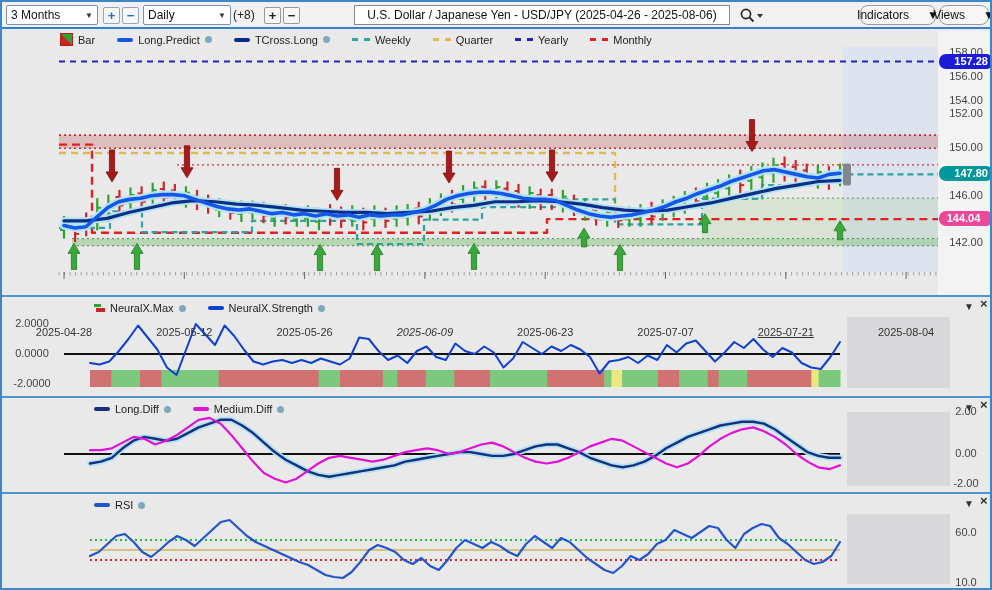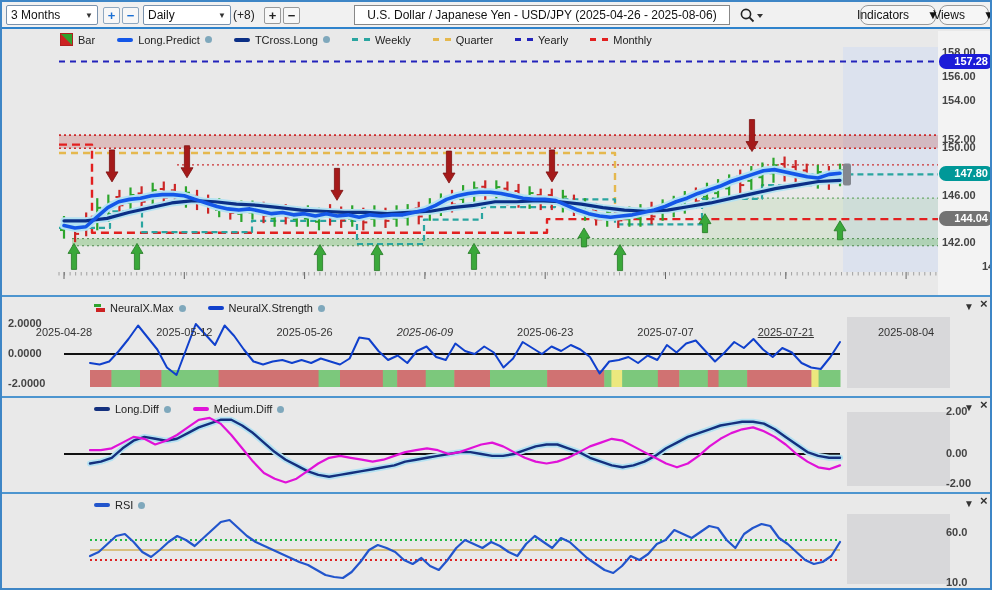--- a/index.html
+++ b/index.html
@@ -16,21 +16,21 @@
          display:flex;align-items:center;justify-content:center;font-weight:bold;font-size:13px;line-height:1;}
   .blue{color:#1a6fd4;} .dark{color:#222;border-color:#999;}
   #title-box{left:352px;width:376px;background:#fff;border:1px solid #888;display:flex;
              align-items:center;justify-content:center;font-size:12px;color:#111;white-space:nowrap;overflow:hidden;}
   #offset{left:231px;top:6px;font-size:12px;color:#222;}
   .menu-btn{background:#f6f6f6;border:1px solid #999;border-radius:8px;display:flex;align-items:center;
             justify-content:center;gap:18px;font-size:12px;color:#111;}
   
   svg#plot{position:absolute;left:0;top:0;z-index:1;}
   .lab{position:absolute;z-index:5;font-size:11px;color:#444;}
-  .ylab{width:48px;text-align:left;font-weight:bold;}
+  .ylab{width:48px;text-align:center;}
   .badge{position:absolute;z-index:6;width:54px;height:15px;color:#fff;font-weight:bold;font-size:11px;
          text-align:right;padding:1px 5px 0 0;box-sizing:border-box;border-radius:7px;}
   .datelab{width:70px;text-align:center;color:#333;margin-top:44px;}
   .legend{position:absolute;z-index:7;display:flex;align-items:center;gap:22px;font-size:11px;color:#222;}
   .litem{display:flex;align-items:center;gap:5px;white-space:nowrap;}
   .chip-line{width:16px;height:4px;border-radius:2px;}
   .chip-dash{width:18px;border-top:3px dashed;}
   .chip-bar{width:11px;height:11px;border:1px solid #b02020;
             background:linear-gradient(45deg,#cc2222 48%,#2fa32f 52%);}
   .chip-max{position:relative;width:11px;height:9px;}
@@ -605,28 +605,28 @@
         <span class="chip-line" style="background: rgb(34, 85, 204);"></span>
         <span>RSI</span>
         <span class="info-dot"></span>
       </div>
     </div>
 
   <div id="labels">
       <div class="lab ylab" style="left:940px;top:44px;">158.00</div>
       <div class="lab ylab" style="left:940px;top:67.8px;">156.00</div>
       <div class="lab ylab" style="left:940px;top:91.6px;">154.00</div>
-      <div class="lab ylab" style="left:940px;top:131px;">152.00</div>
+      <div class="lab ylab" style="left:940px;top:105px;">152.00</div>
       <div class="lab ylab" style="left:940px;top:139.2px;">150.00</div>
       <div class="lab ylab" style="left:940px;top:186.8px;">146.00</div>
       <div class="lab ylab" style="left:940px;top:234.4px;">142.00</div>
       <div class="lab ylab" style="left:980px;top:258.20000000000005px;">140.00</div>
       <div class="badge" style="left:937px;top:51.567999999999984px;background:#1c1cd8;">157.28</div>
       <div class="badge" style="left:937px;top:164.37999999999988px;background:#009898;">147.80</div>
-      <div class="badge" style="left:937px;top:209.1240000000001px;background:#737373;">144.04</div>
+      <div class="badge" style="left:937px;top:209.1240000000001px;background:#ec4899;text-align:center;">144.04</div>
       <div class="lab datelab" style="left:27px;top:280px;">2025-04-28</div>
       <div class="lab datelab" style="left:147.3px;top:280px;">2025-05-12</div>
       <div class="lab datelab" style="left:267.6px;top:280px;">2025-05-26</div>
       <div class="lab datelab" style="left:387.9px;top:280px;font-style:italic;">2025-06-09</div>
       <div class="lab datelab" style="left:508.20000000000005px;top:280px;">2025-06-23</div>
       <div class="lab datelab" style="left:628.5px;top:280px;">2025-07-07</div>
       <div class="lab datelab" style="left:748.8px;top:280px;text-decoration:underline;">2025-07-21</div>
       <div class="lab datelab" style="left:869.1px;top:280px;">2025-08-04</div>
       <div class="lab ylab" style="left:6px;top:315px;">2.0000</div>
       <div class="lab ylab" style="left:6px;top:345px;">0.0000</div>

